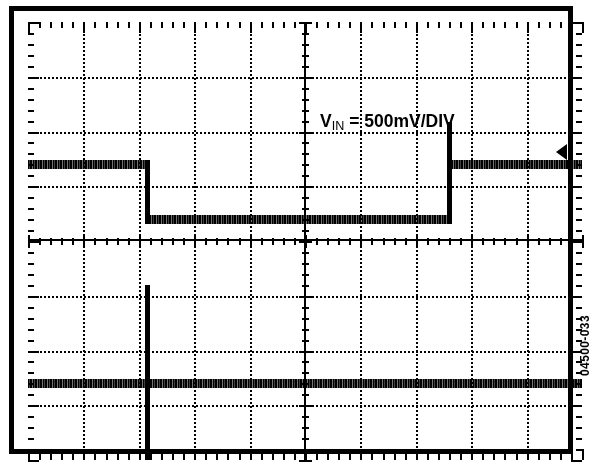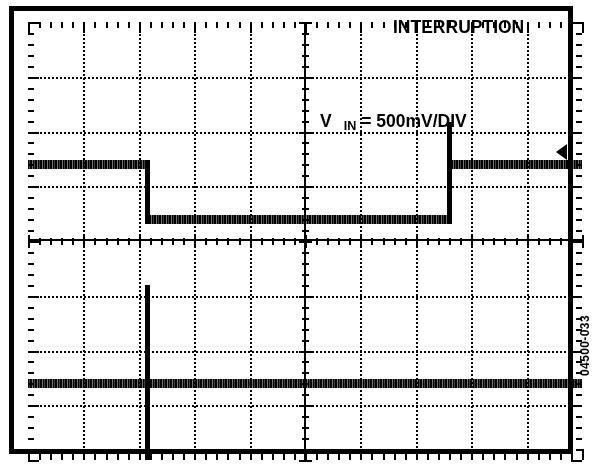--- a/index.html
+++ b/index.html
@@ -122,22 +122,21 @@
     font-family: "Liberation Sans", sans-serif;
     font-weight: bold;
     white-space: nowrap;
     letter-spacing: 0px;
   }
   .annot sub {
     font-size: 0.72em;
     vertical-align: baseline;
     position: relative;
     top: 3px;
-    font-weight: bold;
-    margin-left: 12px;
+    font-weight: normal;
   }
   #lbl-bypass {
     left: 23px;
     top: 16px;
     font-size: 17.5px;
   }
   #lbl-line {
     left: 393px;
     top: 16px;
     font-size: 17.5px;
@@ -494,21 +493,20 @@
         <div class="trace-noise" style="left: 421.04px; top: 137.85px; width: 132.96px; height: 9px;"></div>
         <div class="trace-noise" style="left: 0px; top: 356.85px; width: 554px; height: 9px;"></div>
         <div class="trace" style="left: 117.11px; top: 262.8px; width: 5px; height: 109.05px;"></div>
         <div class="trace" style="left: 117.11px; top: 365.85px; width: 5px; height: 72.15px;"></div>
       </div>
 
   </div>
 
 
   <div class="annot" id="lbl-line">
-    <div>INTERRUPTION</div>
   </div>
 
   <div class="annot" id="lbl-vin">
     <span>V</span><sub>IN</sub><span> = 500mV/DIV</span>
   </div>
 
 
 
   <div class="chan-arrow"></div>
 

